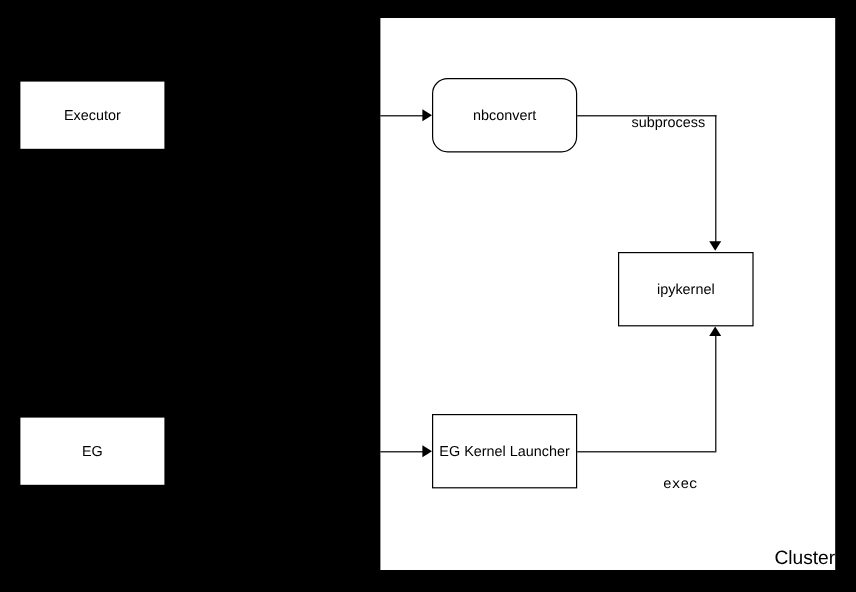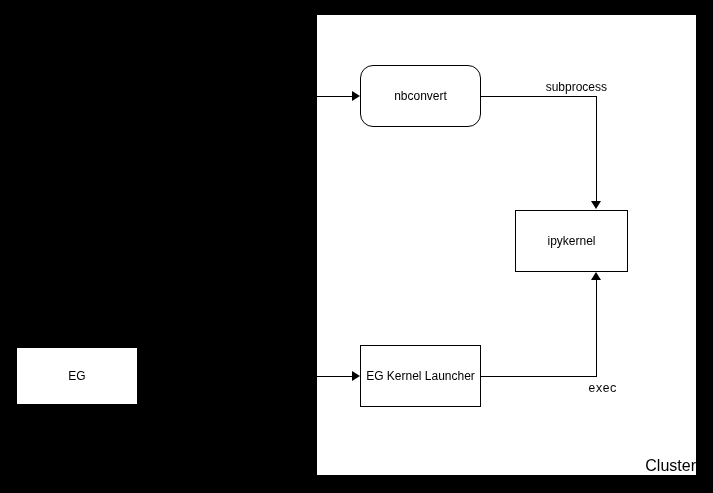--- a/index.html
+++ b/index.html
@@ -100,21 +100,22 @@
     border-left: 5px solid transparent;
     border-right: 5px solid transparent;
     border-bottom: 8px solid #000000;
   }
   .edge-label {
     position: absolute;
     font-size: 12px;
     color: #000000;
     line-height: 14px;
     white-space: nowrap;
-    text-align: right;
+    text-align: center;
+    margin-top: 15px;
   }
   
   #edge-exec-to-nbconvert-line { left: 317px; top: 96px; width: 36px; }
   #edge-exec-to-nbconvert-head { left: 352px; top: 91px; }
 
   #edge-nbconvert-to-ipykernel-h { left: 481px; top: 96px; width: 116px; }
   #edge-nbconvert-to-ipykernel-v { left: 596px; top: 96px; height: 106px; }
   #edge-nbconvert-to-ipykernel-head { left: 591px; top: 201px; }
   #label-subprocess { left: 507px; top: 80px; width: 100px; }
 
@@ -127,20 +128,21 @@
   #label-exec { left: 517px; top: 382px; width: 100px; font-family: Liberation Mono, monospace; }
 </style>
 </head>
 <body>
 
 <div id="canvas">
 
   <div class="cluster-panel"></div>
   <div class="cluster-label">Cluster</div>
 
+  <div class="node plain" id="node-executor">Executor</div>
 
   <div class="node plain" id="node-eg">EG</div>
 
   <div class="node" id="node-nbconvert">nbconvert</div>
 
   <div class="node" id="node-ipykernel">ipykernel</div>
 
   <div class="node" id="node-eg-launcher">EG Kernel Launcher</div>
 
   <div class="hline" id="edge-exec-to-nbconvert-line"></div>

